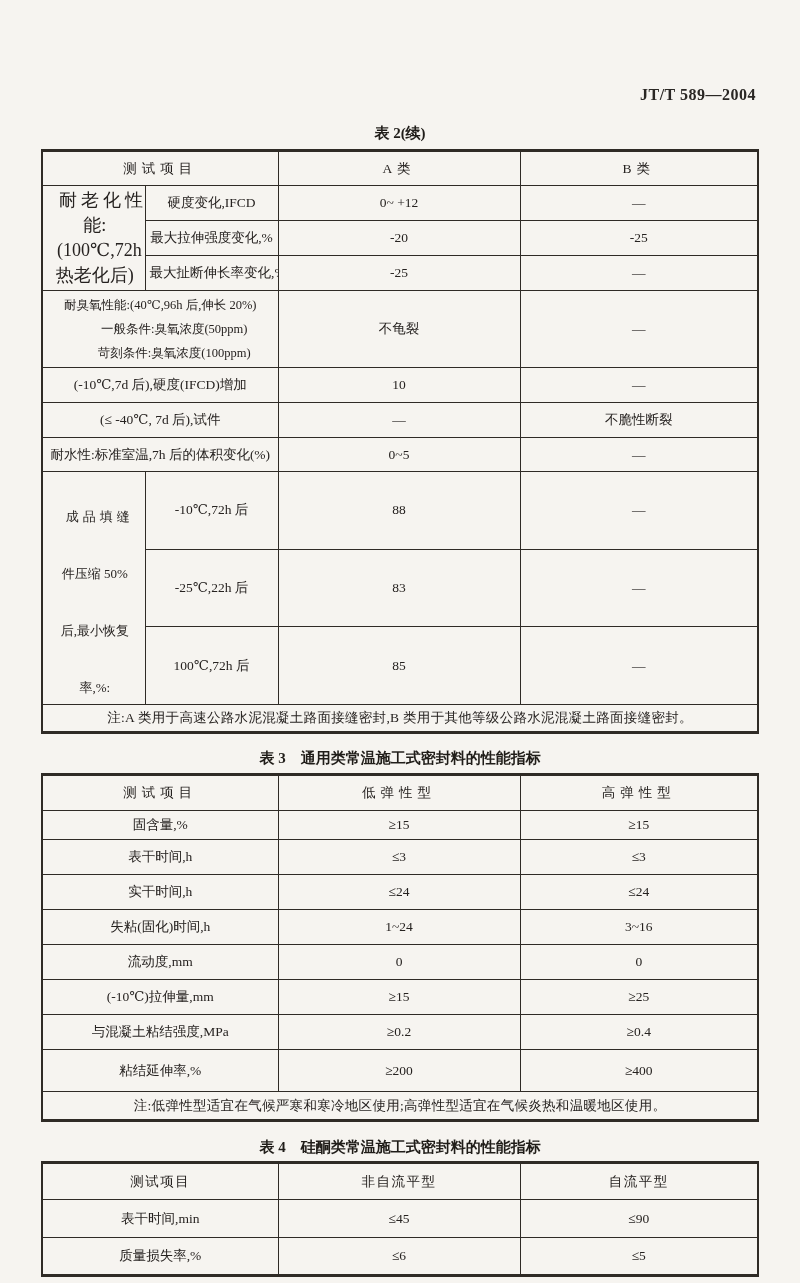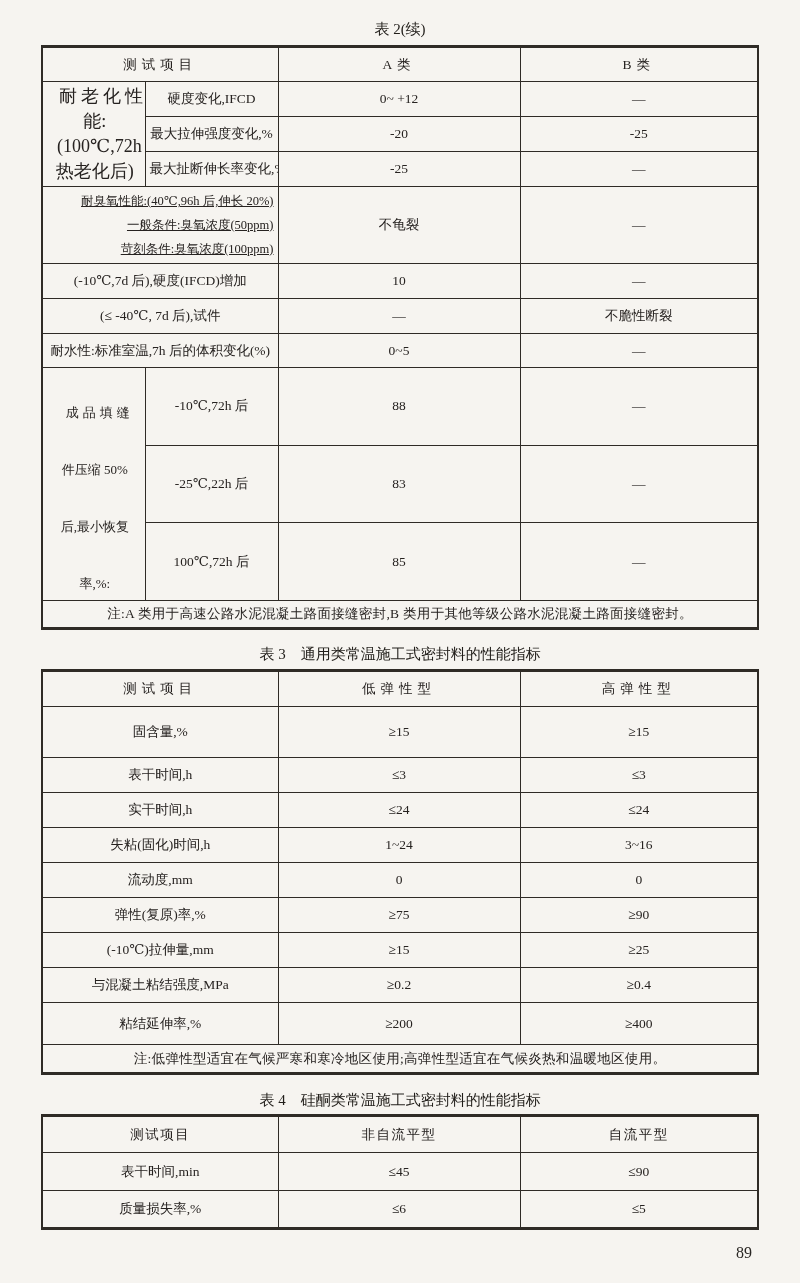--- a/index.html
+++ b/index.html
@@ -15,21 +15,21 @@
   .doc-header{
     margin:86px 44px 0 0;
     text-align:right;
     font-size:16px;
     font-weight:bold;
     letter-spacing:0.5px;
     color:#2a2724;
   }
   .caption{
     text-align:center;
-    font-weight:normal;
+    font-weight:bold;
     font-size:15px;
     color:#201d19;
   }
   .cap2{margin-top:20px;}
   .cap3{margin-top:15px;}
   .cap4{margin-top:16px;text-align:center;}
   table.t{
     border-collapse:collapse;
     table-layout:fixed;
     width:716px;
@@ -51,41 +51,42 @@
   .hdr-tight td{letter-spacing:1.5px;}
   td.sub{font-size:12px;white-space:nowrap;padding:2px 2px;}
   td.left{text-align:left;padding-left:8px;font-size:12.5px;white-space:nowrap;}
   td.group{text-align:left;padding:2px 2px 2px 4px;}
   .gl{line-height:25px;font-size:18px;white-space:nowrap;}
   .glr{line-height:28px;font-size:13px;white-space:nowrap;margin-top:29px;}
   .ind1{padding-left:12px;letter-spacing:4px;}
   .ind0{padding-left:2px;}
   .ind2{padding-left:10px;}
   td.ozone{padding:4px 2px 4px 4px;}
-  .oz-line{text-align:right;line-height:24px;font-size:12.5px;white-space:nowrap;text-decoration:underline;}
+  .oz-line{text-align:center;line-height:24px;font-size:12.5px;white-space:nowrap;}
   .oz-indent{padding-left:28px;}
   td.note{
     text-align:left;
     padding-left:10px;
     font-size:12.8px;
     letter-spacing:0.3px;
     white-space:nowrap;
   }
   .page-number{
     margin:14px 48px 0 0;
     text-align:right;
     font-size:16px;
     color:#2a2724;
   }
 </style>
 </head>
 <body>
 
 <div class="page">
 
+  <div class="doc-header">JT/T 589—2004</div>
 
   <div class="caption cap2">表 2(续)</div>
 
   <table class="t">
     <colgroup>
         <col style="width:103px">
         <col style="width:133px">
         <col style="width:242px">
         <col style="width:238px">
       </colgroup>
@@ -179,21 +180,21 @@
         <col style="width:236px">
         <col style="width:242px">
         <col style="width:238px">
       </colgroup>
     <tbody>
       <tr class="hdr" style="height:36px">
         <td>测试项目</td>
         <td>低弹性型</td>
         <td>高弹性型</td>
       </tr>
-      <tr style="height:51px">
+      <tr style="height:29px">
         <td>固含量,%</td>
         <td>≥15</td>
         <td>≥15</td>
       </tr>
       <tr style="height:35px">
         <td>表干时间,h</td>
         <td>≤3</td>
         <td>≤3</td>
       </tr>
       <tr style="height:35px">
@@ -203,25 +204,20 @@
       </tr>
       <tr style="height:35px">
         <td>失粘(固化)时间,h</td>
         <td>1~24</td>
         <td>3~16</td>
       </tr>
       <tr style="height:35px">
         <td>流动度,mm</td>
         <td>0</td>
         <td>0</td>
-      </tr>
-      <tr style="height:35px">
-        <td>弹性(复原)率,%</td>
-        <td>≥75</td>
-        <td>≥90</td>
       </tr>
       <tr style="height:35px">
         <td>(-10℃)拉伸量,mm</td>
         <td>≥15</td>
         <td>≥25</td>
       </tr>
       <tr style="height:35px">
         <td>与混凝土粘结强度,MPa</td>
         <td>≥0.2</td>
         <td>≥0.4</td>

